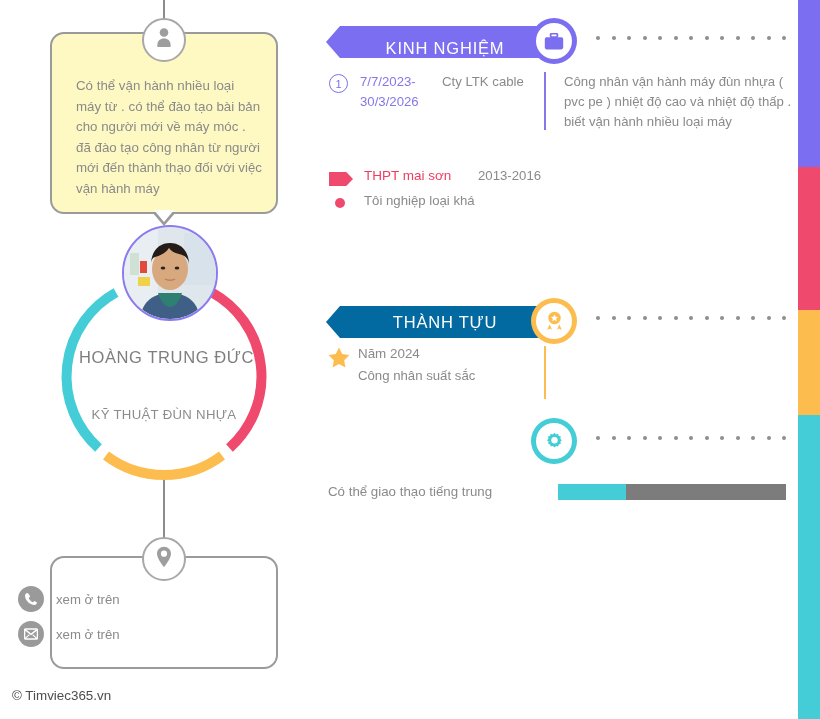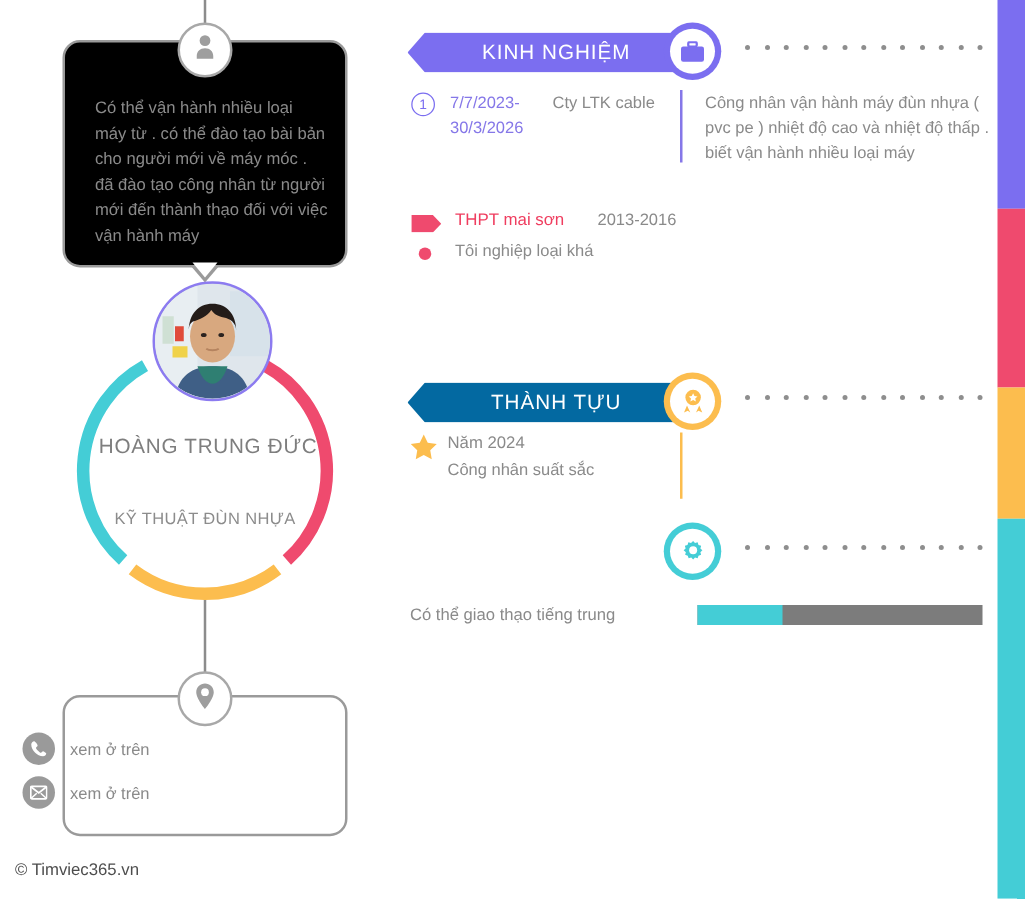--- a/index.html
+++ b/index.html
@@ -20,21 +20,21 @@
   #left-col { position: absolute; left: 0; top: 0; width: 330px; height: 719px; }
 
   
   .connector { position: absolute; left: 163px; width: 2px; background: #8c8c8c; }
 
   
   #summary-card {
     position: absolute; left: 50px; top: 32px;
     width: 228px; height: 182px;
     border: 2px solid #9a9a9a; border-radius: 14px;
-    background: #000000;
+    background: #fef9c3;
   }
   #summary-text {
     position: absolute; left: 24px; top: 42px; width: 186px;
     font-size: 13.3px; line-height: 20.5px; color: #8a8a8a;
   }
   
   #summary-tail, #summary-tail-fill { position: absolute; left: 152px; }
   #summary-tail {
     top: 212px; width: 0; height: 0;
     border-left: 12px solid transparent; border-right: 12px solid transparent;
@@ -291,21 +291,21 @@
     <span class="contact-txt">xem ở trên</span>
   </div>
 </div>
 
 <div id="footer">© Timviec365.vn</div>
 
 <div id="right-col">
 
   <div class="section" style="top:18px;">
     <div class="banner-wrap">
-      <div class="ribbon" style="background:#7b6ef0;">
+      <div class="ribbon" style="background:#7b6ef0;align-items:flex-end;">
         <span class="ribbon-label">KINH NGHIỆM</span>
       </div>
       <div class="badge" style="background:#7b6ef0;">
         <span class="badge-inner">
           <svg width="20" height="17" viewBox="0 0 20 17" fill="#7b6ef0">
             <rect x="6.6" y="0.6" width="6.8" height="3.6" rx="1.2" fill="none" stroke="#7b6ef0" stroke-width="1.8"></rect>
             <rect x="0.8" y="4.2" width="18.4" height="12.2" rx="1.8"></rect>
           </svg>
         </span>
       </div>

